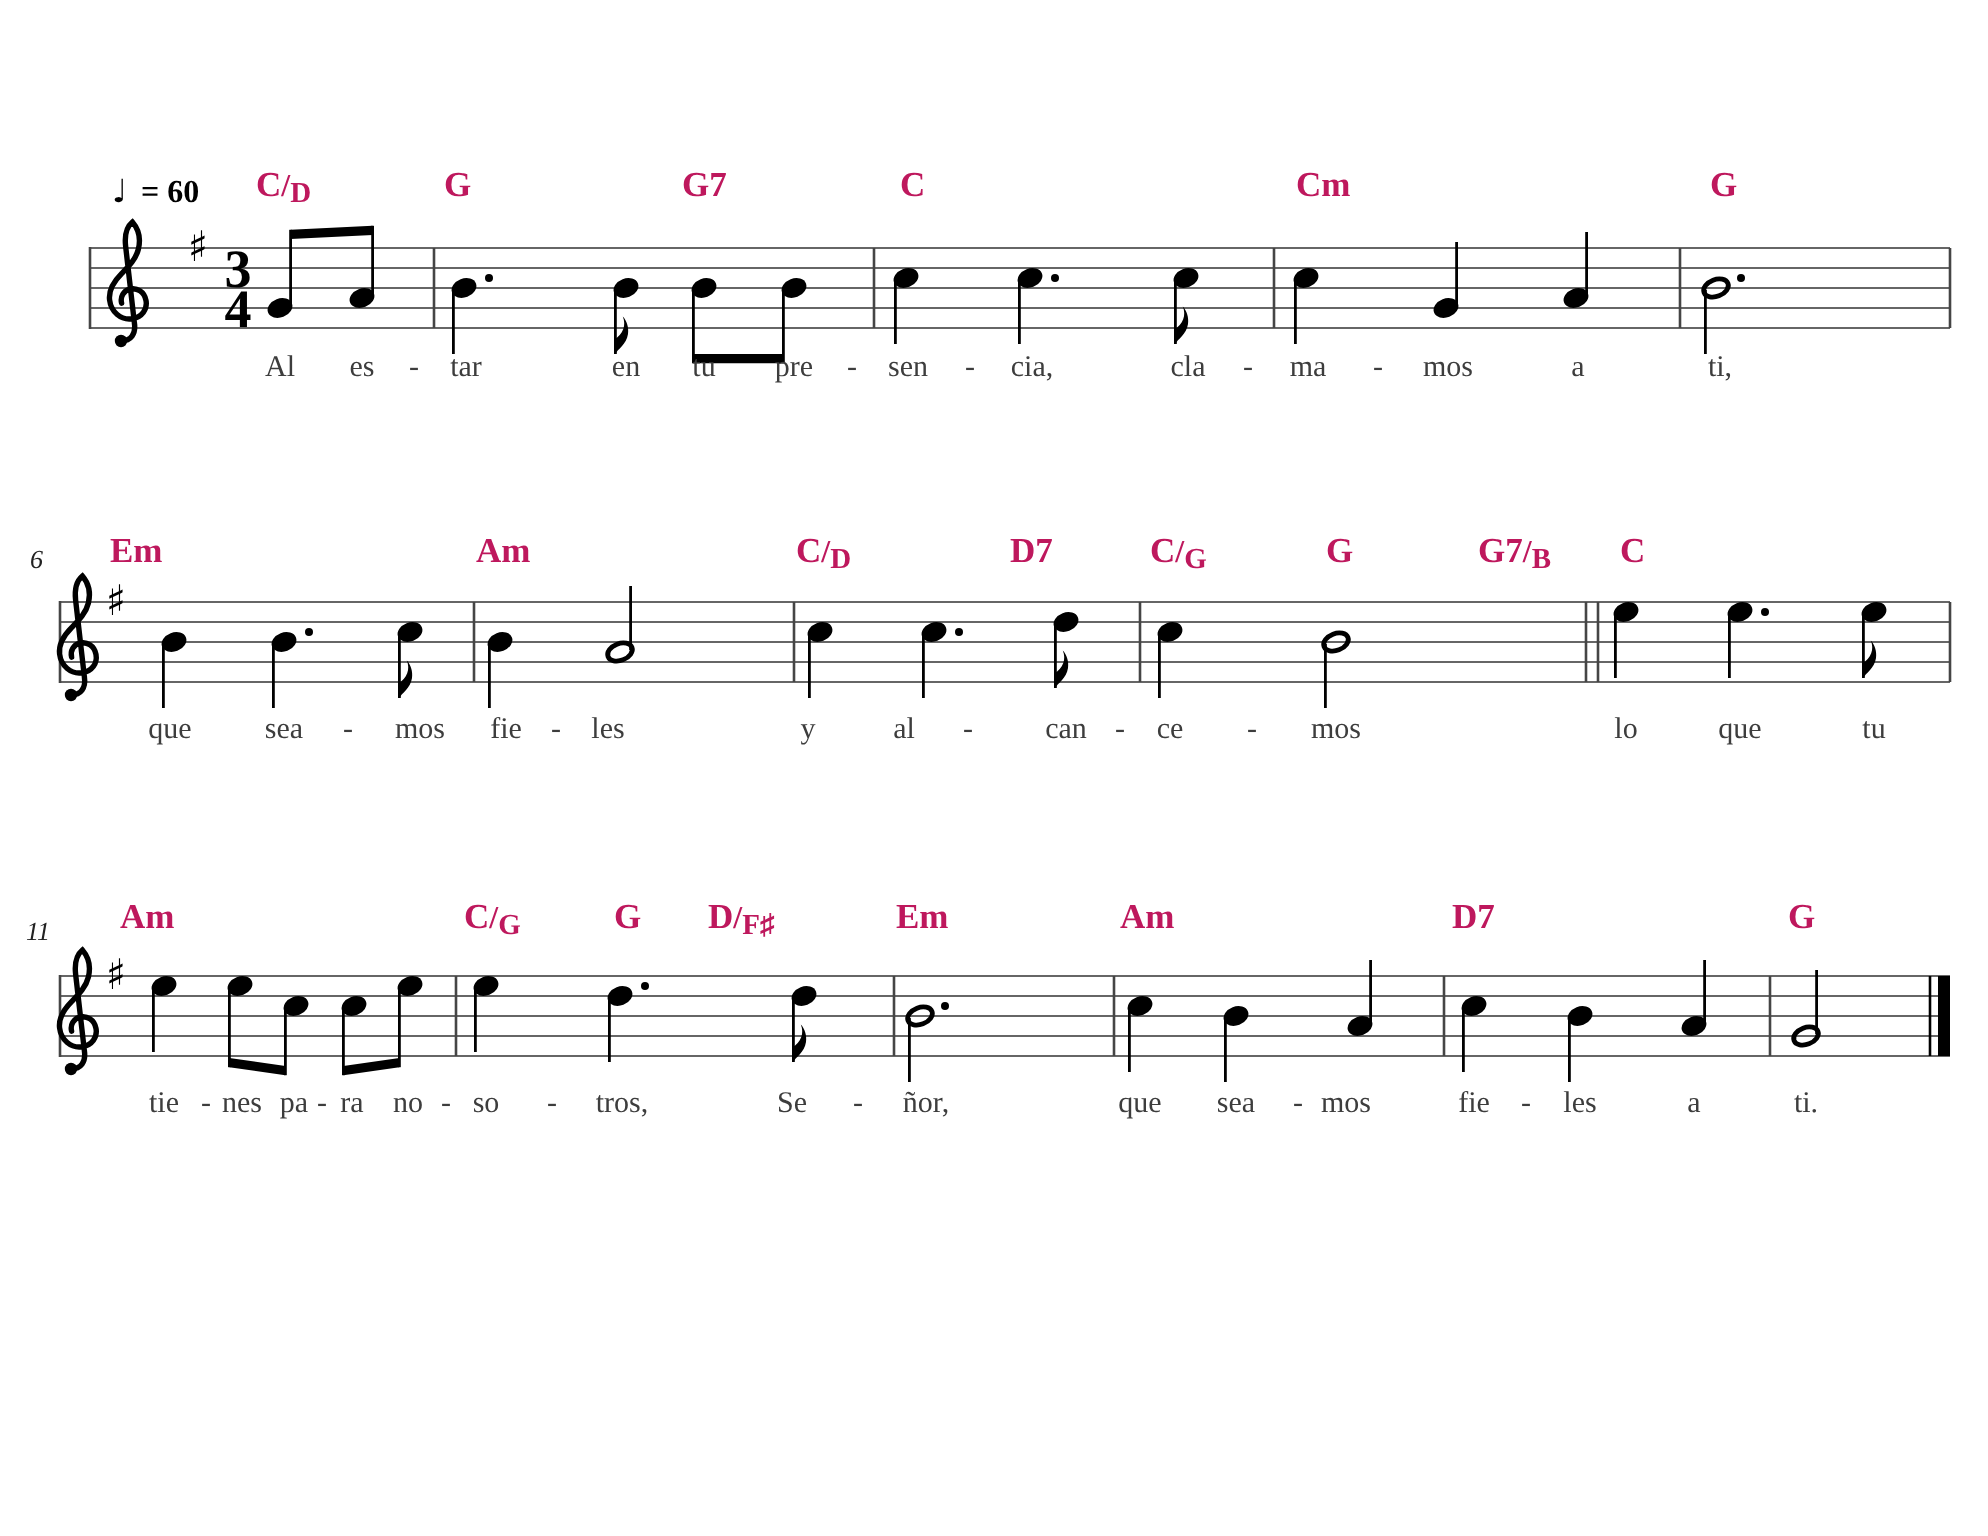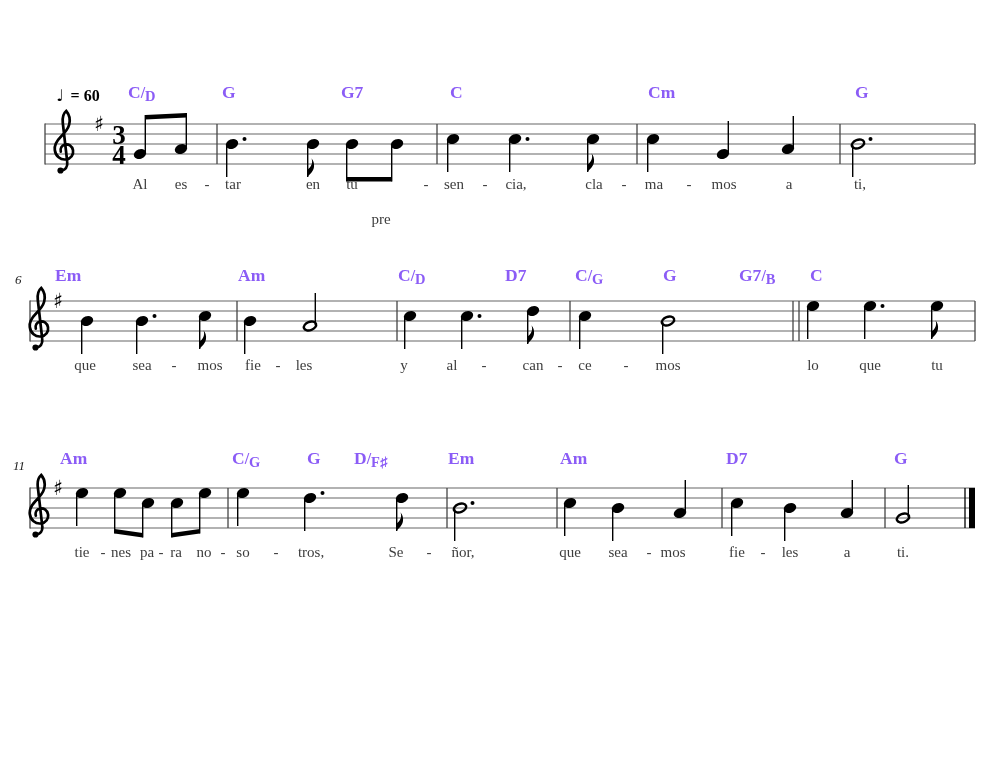--- a/index.html
+++ b/index.html
@@ -7,21 +7,21 @@
         font-family:"Liberation Serif",serif;}
   #score,#overlay{position:absolute;left:0;top:0;}
   #overlay{width:994px;height:768px;pointer-events:none;}
   .title{position:absolute;left:0;right:0;top:30px;margin:0;text-align:center;
          font-family:"Liberation Serif",serif;font-weight:bold;font-style:italic;
          font-size:28px;color:#1c1c1c;letter-spacing:0.5px;}
   .tempo{position:absolute;left:56px;top:86px;color:#000000;white-space:nowrap;}
   .tempo .tnote{font-family:"DejaVu Sans",sans-serif;font-weight:bold;font-size:16px;}
   .tempo .tval{font-family:"Liberation Serif",serif;font-weight:bold;font-size:16px;margin-left:3px;}
   .chord{position:absolute;font-family:"Liberation Serif",serif;font-weight:bold;
-         font-size:17.5px;line-height:1;color:#8b5cf6;white-space:nowrap;}
+         font-size:17.5px;line-height:1;color:#be185d;white-space:nowrap;}
   .chord .slash{font-size:16px;}
   .chord .bass{font-size:14.5px;position:relative;top:2.5px;}
   .lyric{position:absolute;transform:translateX(-50%);font-family:"Liberation Serif",serif;
          font-size:15px;line-height:1;color:#3d3d3d;white-space:nowrap;}
   .mnum{position:absolute;font-family:"Liberation Serif",serif;font-style:italic;
         font-size:13px;line-height:1;color:#222;}
 </style>
 </head>
 <body>
 
@@ -187,21 +187,21 @@
       <div class="chord" style="left: 341px; top: 84px;"><span>G7</span></div>
       <div class="chord" style="left: 450px; top: 84px;"><span>C</span></div>
       <div class="chord" style="left: 648px; top: 84px;"><span>Cm</span></div>
       <div class="chord" style="left: 855px; top: 84px;"><span>G</span></div>
       <div class="lyric" style="left: 140px; top: 177px;">Al</div>
       <div class="lyric" style="left: 181px; top: 177px;">es</div>
       <div class="lyric" style="left: 207px; top: 177px;">-</div>
       <div class="lyric" style="left: 233px; top: 177px;">tar</div>
       <div class="lyric" style="left: 313px; top: 177px;">en</div>
       <div class="lyric" style="left: 352px; top: 177px;">tu</div>
-      <div class="lyric" style="left: 381px; top: 177px; margin-top: 35px;">pre</div>
+      <div class="lyric" style="left: 397px; top: 177px;">pre</div>
       <div class="lyric" style="left: 426px; top: 177px;">-</div>
       <div class="lyric" style="left: 454px; top: 177px;">sen</div>
       <div class="lyric" style="left: 485px; top: 177px;">-</div>
       <div class="lyric" style="left: 516px; top: 177px;">cia,</div>
       <div class="lyric" style="left: 594px; top: 177px;">cla</div>
       <div class="lyric" style="left: 624px; top: 177px;">-</div>
       <div class="lyric" style="left: 654px; top: 177px;">ma</div>
       <div class="lyric" style="left: 689px; top: 177px;">-</div>
       <div class="lyric" style="left: 724px; top: 177px;">mos</div>
       <div class="lyric" style="left: 789px; top: 177px;">a</div>

